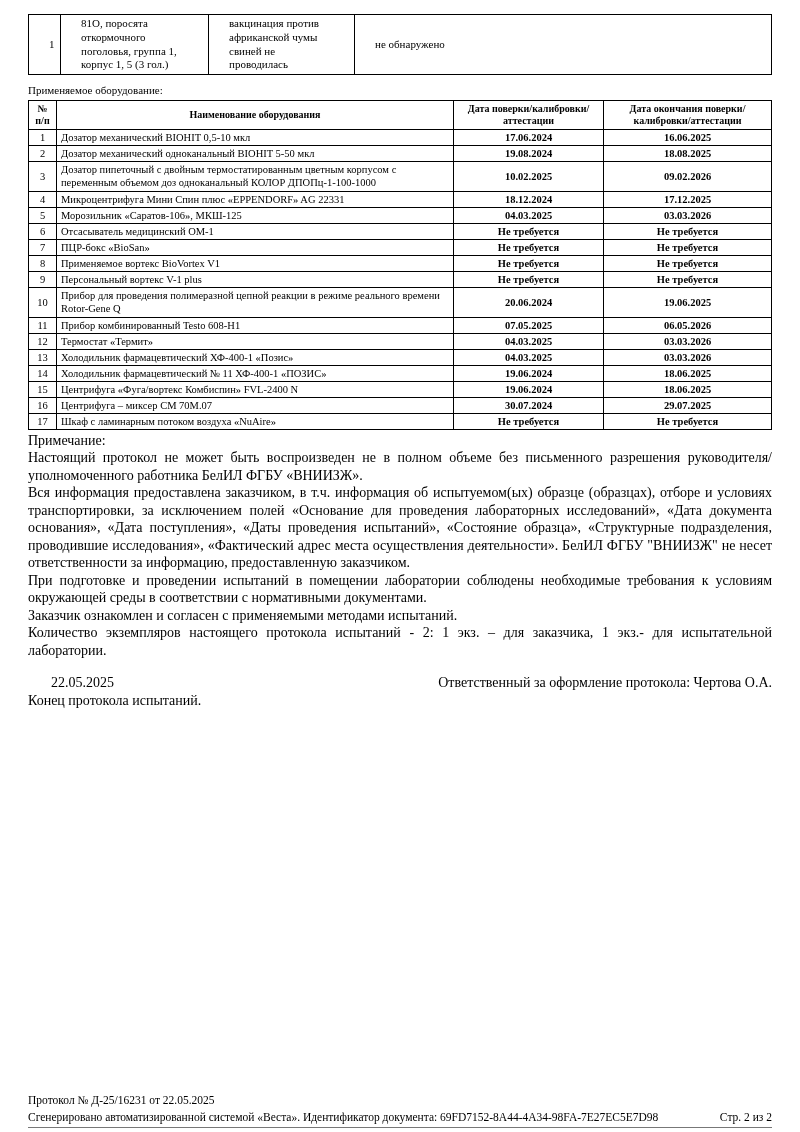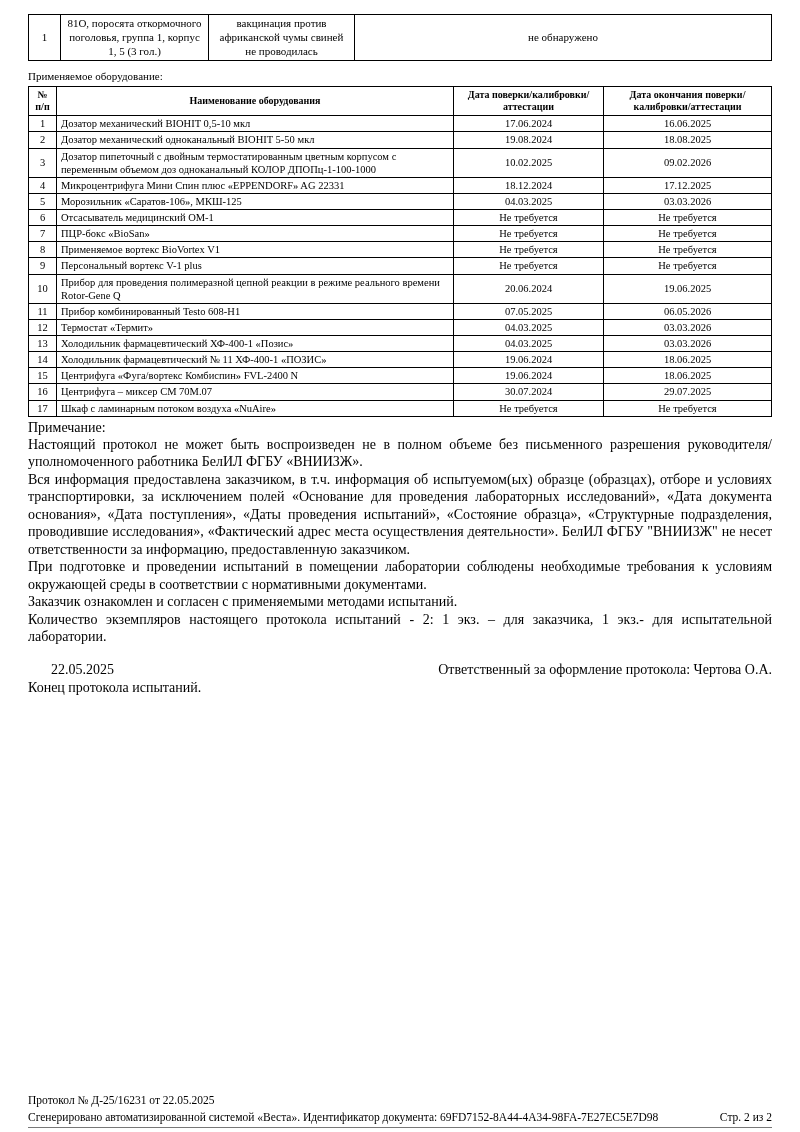--- a/index.html
+++ b/index.html
@@ -10,34 +10,34 @@
     font-family: "Liberation Serif", serif;
     color: #000;
     overflow: hidden;
   }
   .page { padding: 14px 28px 0 28px; }
 
   table { border-collapse: collapse; width: 100%; table-layout: fixed; }
   td, th { border: 1px solid #000; vertical-align: middle; }
 
   
-  .top-table td { font-size: 11px; line-height: 1.25; text-align: center; padding: 2px 5px; }
+  .top-table td { font-size: 11px; line-height: 1.25; padding: 2px 20px; }
 
   .section-title { font-size: 11px; margin: 9px 0 4px 0; }
 
   
   .equip-table { font-size: 10.5px; }
   .equip-table th {
     font-size: 10px; font-weight: bold; text-align: center;
     padding: 2px 3px; line-height: 1.2; word-wrap: break-word;
   }
   .equip-table td { padding: 1px 4px; line-height: 1.25; word-wrap: break-word; }
   .equip-table td.col-num { text-align: center; padding: 1px 1px; }
   .equip-table td.col-name { text-align: left; margin-top: 36px; }
-  .equip-table td.col-date { text-align: center; }
+  .equip-table td.col-date { text-align: center; font-weight: bold; }
 
   
   .notes-title { font-size: 14px; margin-top: 3px; }
   .note-para { font-size: 14px; line-height: 17.5px; text-align: justify; }
 
   
   .sign-row { display: flex; justify-content: space-between; margin-top: 16px; font-size: 14px; margin-left: 23px; }
   .end-line { font-size: 14px; margin-top: 2px; }
 
   

